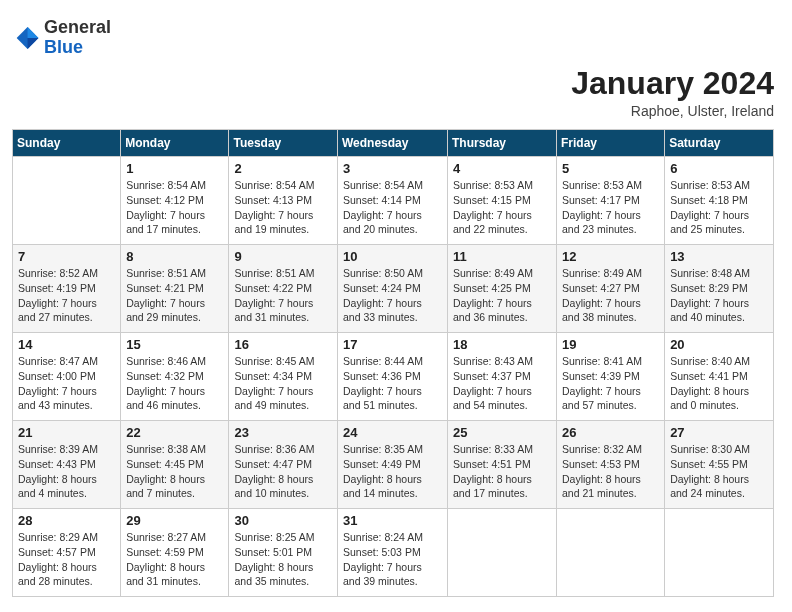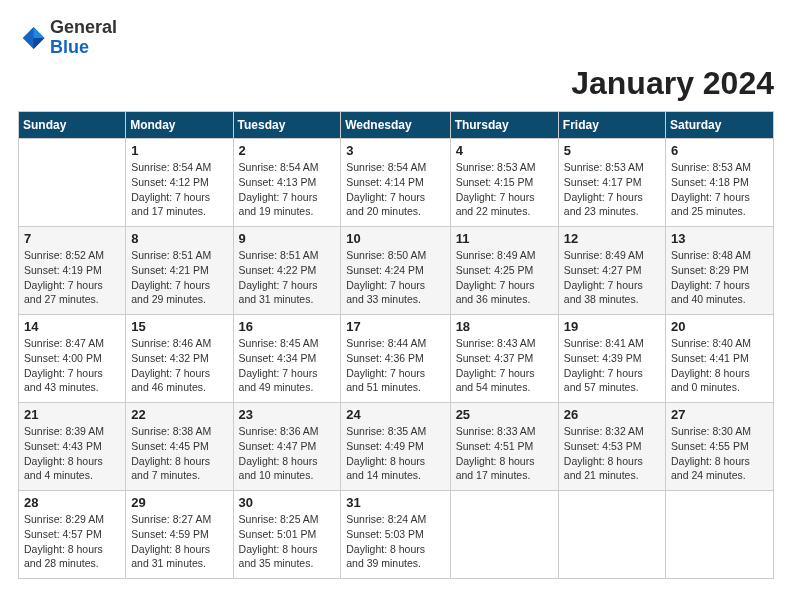--- a/index.html
+++ b/index.html
@@ -7,21 +7,21 @@
       font-family: Arial, sans-serif;
       background: #fff;
       width: 792px;
       min-height: 612px;
       padding: 0;
     }
     .page {
       width: 792px;
       min-height: 612px;
       background: #fff;
-      padding: 18px 18px 10px 18px;
+      padding: 18px 18px 10px 12px;
     }
     .header {
       display: flex;
       justify-content: space-between;
       align-items: flex-start;
       margin-bottom: 10px;
     }
     .logo {
       display: flex;
       align-items: center;
@@ -104,20 +104,21 @@
         <polygon points="20,4 34,18 20,18" fill="#1e88e5"></polygon>
         <polygon points="20,18 34,18 20,32" fill="#0d47a1"></polygon>
       </svg>
       <div class="logo-text">
         <span class="logo-general">General</span><br>
         <span class="logo-blue">Blue</span>
       </div>
     </div>
     <div class="title-block">
       <div class="month-title">January 2024</div>
+      <div class="location">Raphoe, Ulster, Ireland</div>
     </div>
   </div>
 
   <table class="calendar">
     <thead>
       <tr>
       <th>Sunday</th>
           <th>Monday</th>
           <th>Tuesday</th>
           <th>Wednesday</th>
@@ -375,21 +376,21 @@
               <div>Sunrise: 8:25 AM</div>
               <div>Sunset: 5:01 PM</div>
               <div>Daylight: 8 hours and 35 minutes.</div>
             </div>
           </td>
           <td>
             <div class="day-number">31</div>
             <div class="day-info">
               <div>Sunrise: 8:24 AM</div>
               <div>Sunset: 5:03 PM</div>
-              <div>Daylight: 8 hours and 39 minutes.</div>
+              <div>Daylight: 7 hours and 39 minutes.</div>
             </div>
           </td>
           <td class="empty-cell"></td>
           <td class="empty-cell"></td>
           <td class="empty-cell"></td>
         </tr>
       </tbody>
   </table>
 </div>
 

